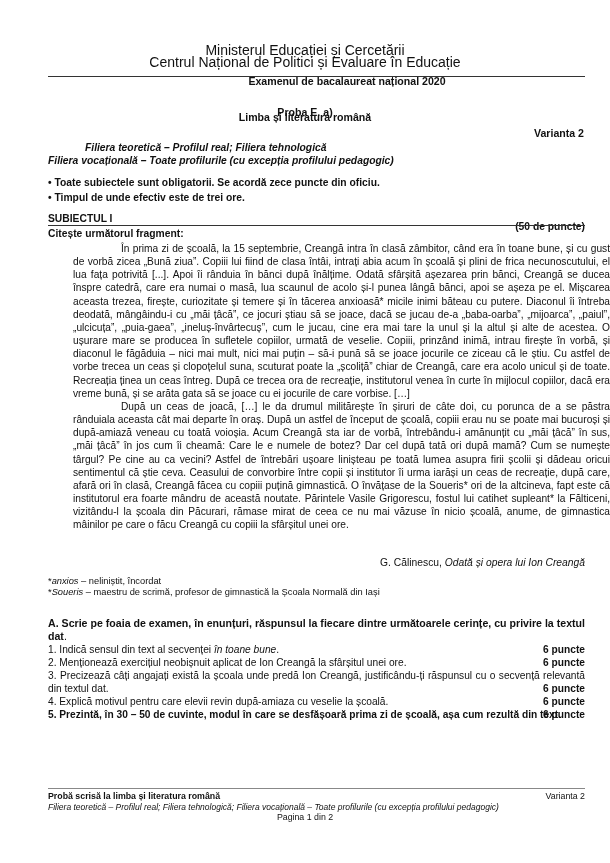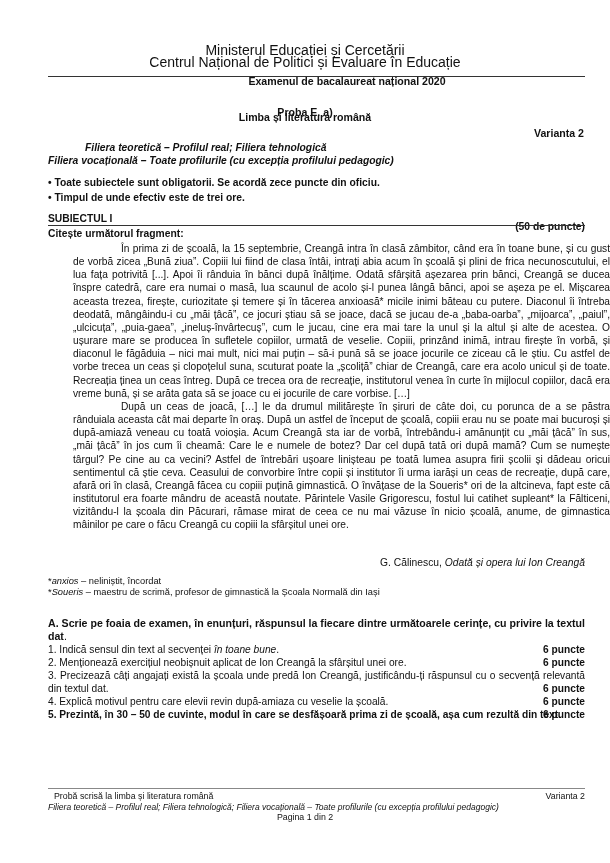--- a/index.html
+++ b/index.html
@@ -80,18 +80,18 @@
       <span class="qtext"><span>4. </span><span>Explică motivul pentru care elevii revin după-amiaza cu veselie la școală.</span></span>
       <span class="pts">6 puncte</span>
     </div>
     <div>
       <div class="qtext" style="text-align-last:left;font-weight:bold;"><span>5. </span><span>Prezintă, în 30 – 50 de cuvinte, modul în care se desfășoară prima zi de școală, așa cum rezultă din text.</span></div>
       <div class="pts b" style="text-align:right; margin-top:-12.9px;">6 puncte</div>
     </div>
   </div>
 
   <div class="rule" style="top:788px; border-top-color:#888;"></div>
-  <div class="abs foot" style="top:791px; left:54px;">Probă scrisă la limba și literatura română</div>
+  <div class="abs foot" style="top:791px; left:48px;font-weight:bold;">Probă scrisă la limba și literatura română</div>
   <div class="abs foot" style="top:791px; right:25px;">Varianta 2</div>
   <div class="abs foot i" style="top:802px; left:48px; font-size:8.5px;">Filiera teoretică – Profilul real; Filiera tehnologică; Filiera vocațională – Toate profilurile (cu excepția profilului pedagogic)</div>
   <div class="abs center foot" style="top:812px;">Pagina 1 din 2</div>
 
 </div>
 
 </body></html>

